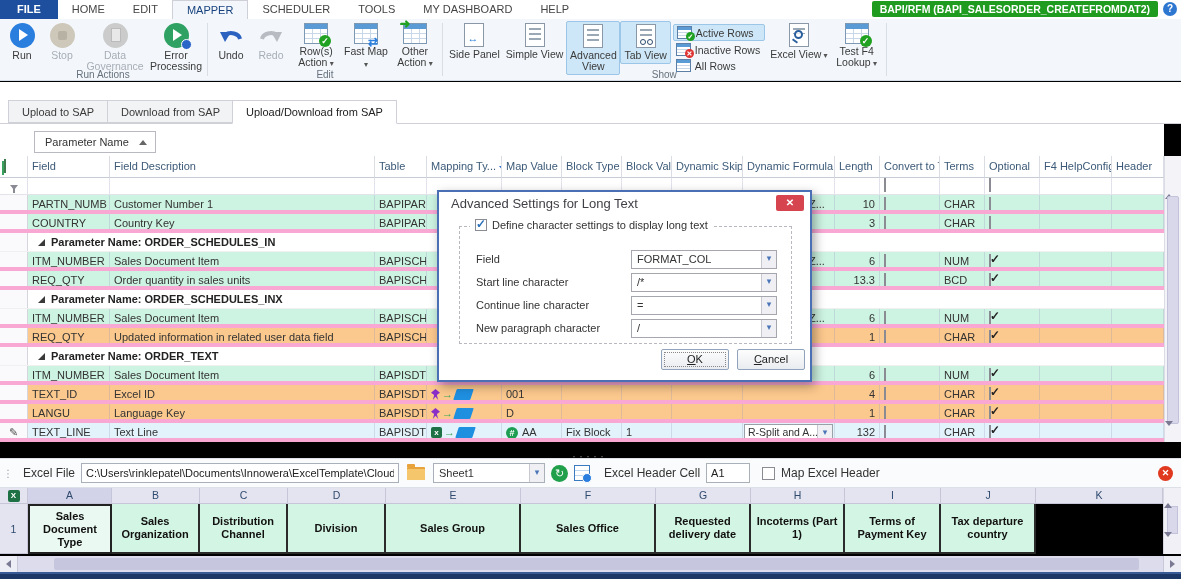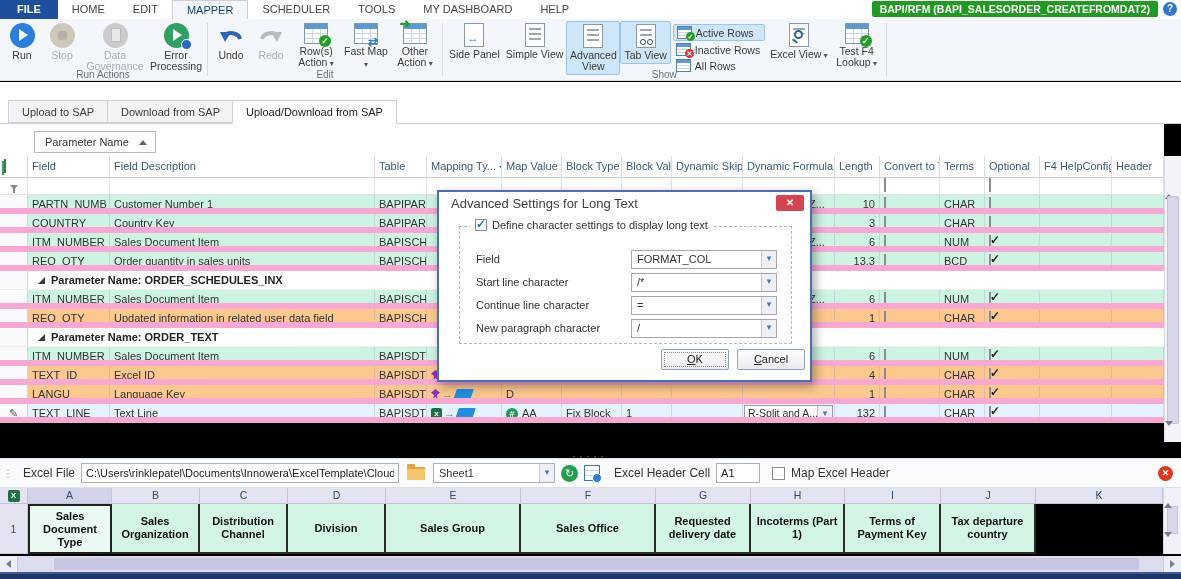--- a/index.html
+++ b/index.html
@@ -73,21 +73,21 @@
   .prow { position:absolute; top:124px; left:0; right:17px; height:32px; background:#fff; }
   .pbtn { position:absolute; left:34px; top:7px; height:22px; padding:0 26px 0 10px; line-height:20px; background:#fff; border:1px solid #b9b9c2; font-size:11px; color:#333; }
   .pbtn .sort { position:absolute; right:8px; top:8px; width:0; height:0; border-left:4px solid transparent; border-right:4px solid transparent; border-bottom:5px solid #666; }
 
   
   .grid { position:absolute; top:156px; left:0; width:1164px; }
   .grow { display:grid; grid-template-columns:28px 82px 265px 52px 75px 60px 60px 50px 71px 92px 45px 60px 45px 55px 72px 52px; }
   .c { padding:2px 4px; border-right:1px solid rgba(150,150,190,.28); overflow:hidden; white-space:nowrap; font-size:11px; }
   .ghead .c { color:#3c5a78; background:#fff; border-right:1px solid #dadde3; border-bottom:1px solid #c6ccd4; padding:4px 4px 3px; height:22px; }
   .gfilter .c { background:#fff; border-bottom:1px solid #e3e3ea; height:17px; padding:1px 4px; }
-  .r { height:19px; border-bottom:6px solid #f9a8d4; }
+  .r { height:19px; border-bottom:4px solid #f9a8d4; }
   .r .c { line-height:15px; }
   .bg-green .c { background:#cdf3e2; }
   .bg-orange .c { background:#fbc88d; }
   .bg-blue .c { background:#e3f3fb; }
   .r .ind { background:#fafafc !important; border-right:1px solid #d5d5de; text-align:center; color:#555; }
   .ggroup { height:19px; border-bottom:1px solid #f0f0f0; display:flex; align-items:center; background:#fff; }
   .ggroup .gi { width:28px; border-right:1px solid #d5d5de; align-self:stretch; background:#fafafc; }
   .ggroup .tri { margin:0 6px 0 10px; width:0; height:0; border-left:7px solid transparent; border-bottom:7px solid #3a3a3a; }
   .ggroup b { font-size:11px; color:#222; }
   .num { text-align:right; }
@@ -408,20 +408,25 @@
         <div class="c"></div>
         <div class="c"></div>
       <div class="c num">3</div>
       <div class="c"><span class="cb"></span></div>
       <div class="c">CHAR</div>
       <div class="c"><span class="cb"></span></div>
       <div class="c"></div>
         <div class="c"></div>
     </div>
 
+    <div class="ggroup">
+      <div class="gi"></div>
+        <span class="tri"></span>
+      <b>Parameter Name: ORDER_SCHEDULES_IN</b>
+    </div>
 
     <div class="grow r bg-green">
       <div class="c ind"></div>
       <div class="c">ITM_NUMBER</div>
       <div class="c">Sales Document Item</div>
       <div class="c">BAPISCHDL</div>
       <div class="c"></div>
         <div class="c"></div>
         <div class="c"></div>
         <div class="c"></div>
@@ -651,21 +656,21 @@
     <span class="dbtn cancel">Cancel</span>
   </div>
 
   <div class="splitdots">·····</div>
 
   <div class="xbar">
     <span class="vdots">⋮</span>
     <span class="xlabel">Excel File</span>
     <input class="xinput" style="width: 318px;" value="C:\Users\rinklepatel\Documents\Innowera\ExcelTemplate\Cloud\1...">
     <span class="folder"></span>
-    <span class="combo" style="width:122px">
+    <span class="combo" style="width:112px">
         <span class="v">Sheet1</span>
         <span class="ddbtn" style="height:18px;line-height:17px">▾</span>
       </span>
     <span class="gref">↻</span>
     <span class="bgrid"></span>
     <span class="xlabel">Excel Header Cell</span>
     <input class="xinput" style="width: 44px;" value="A1">
     <span class="xcb"></span>
     <span class="xlabel" style="margin-left:0">Map Excel Header</span>
     <span class="redx">✕</span>

